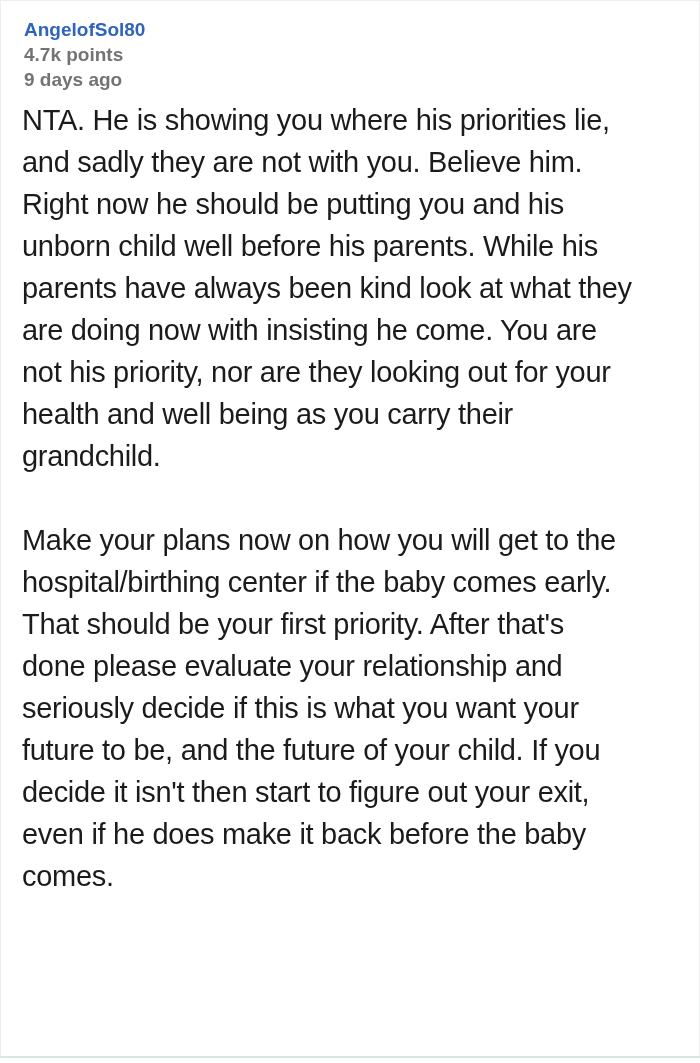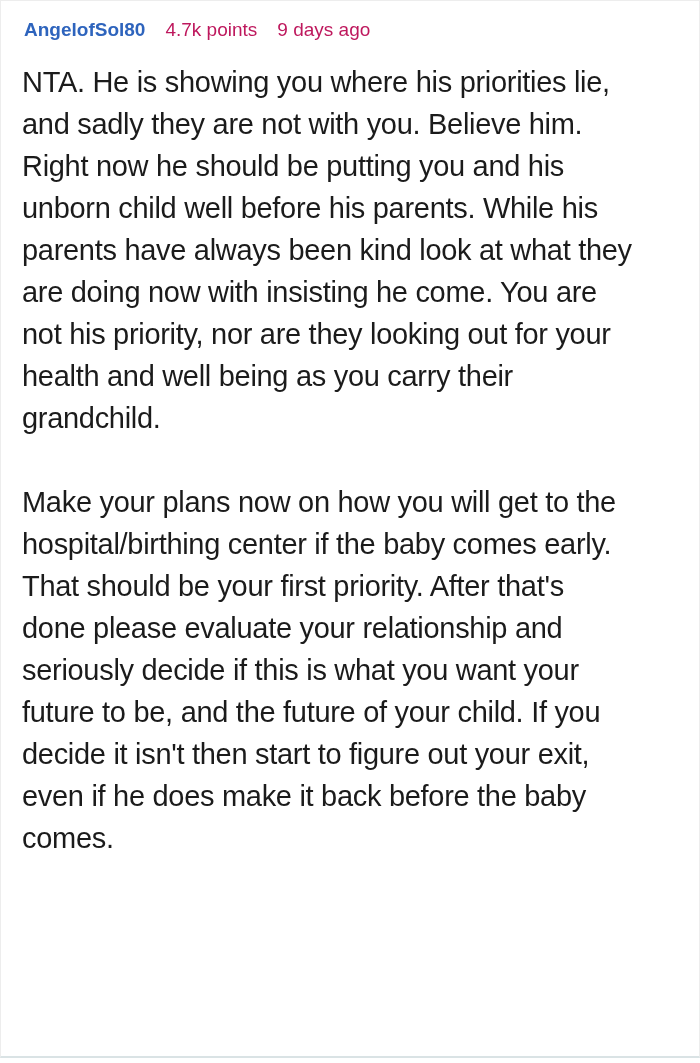--- a/index.html
+++ b/index.html
@@ -24,40 +24,41 @@
     overflow: hidden;
   }
   .comment-header {
     display: flex;
     align-items: baseline;
     column-gap: 20px;
     padding-top: 16px;
     font-size: 19px;
     line-height: 25px;
     padding-left: 2px;
+    flex-direction: column;
   }
   .comment-author {
     color: #2e64bd;
     font-weight: bold;
     cursor: pointer;
   }
   .comment-meta {
-    color: #be185d;
-    font-weight: normal;
+    color: #737373;
+    font-weight: bold;
   }
   .comment-body p {
     margin: 42px 0 0 0;
     font-size: 29px;
     line-height: 42px;
     color: #1b1b1b;
     letter-spacing: -0.3px;
     white-space: pre;
   }
   .comment-body p:first-child {
-    margin-top: 19px;
+    margin-top: 7px;
   }
 </style>
 </head>
 <body>
 
 <div class="comment-card">
   <div class="comment-header">
     <span class="comment-author">AngelofSol80</span>
     <span class="comment-meta">4.7k points</span>
     <span class="comment-meta">9 days ago</span>

